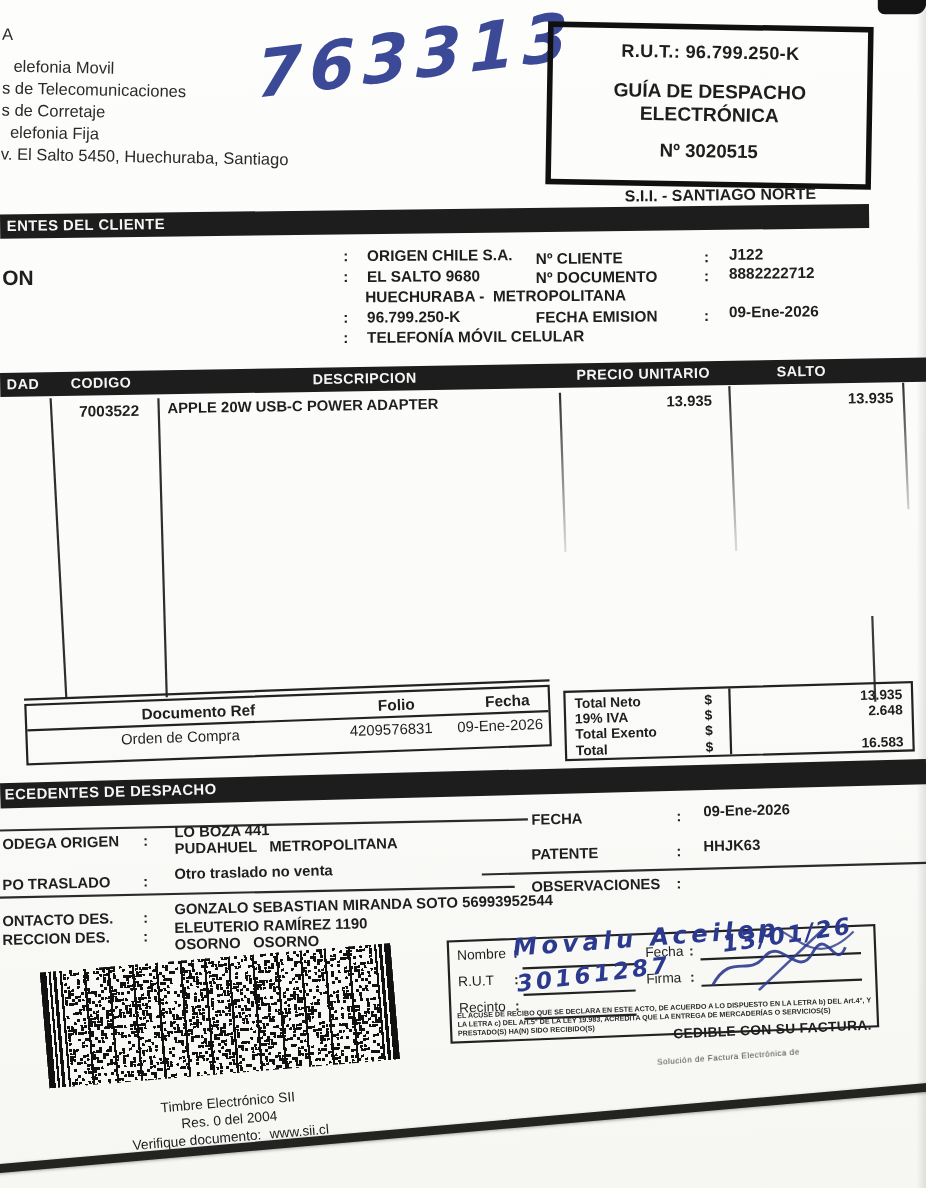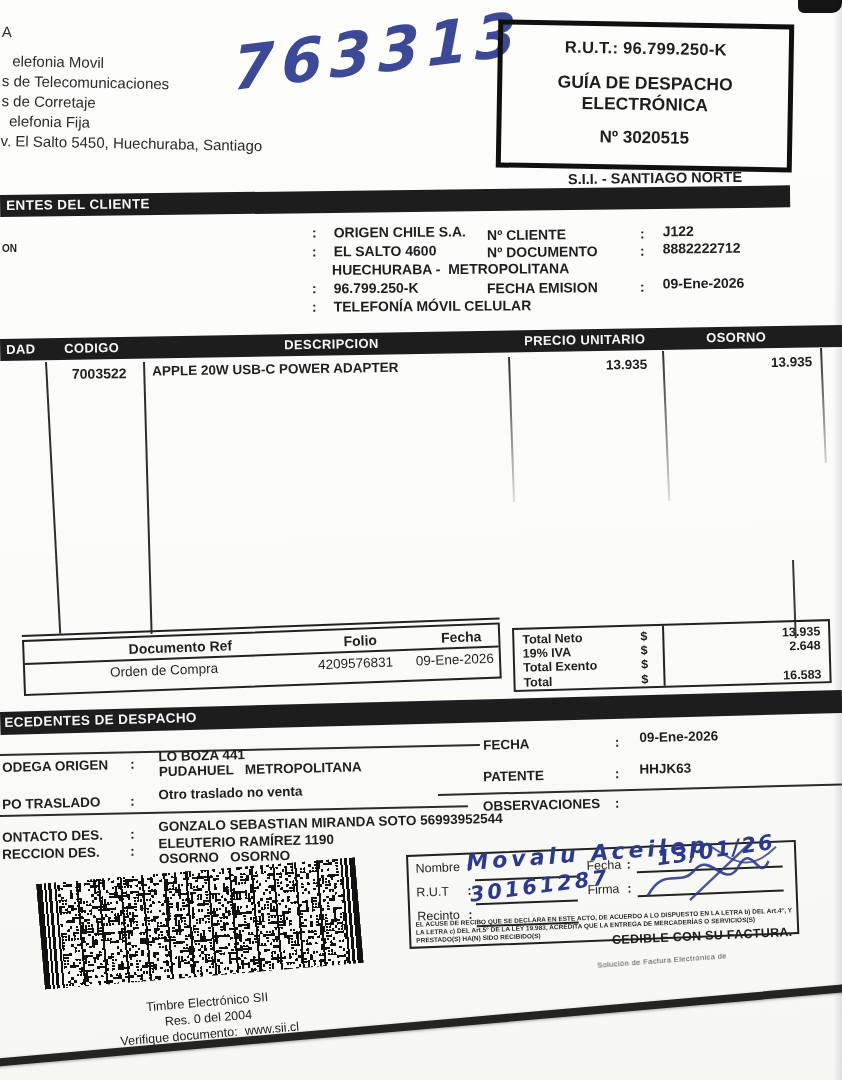--- a/index.html
+++ b/index.html
@@ -46,29 +46,29 @@
     <div class="b" style="margin-top:15px;font-size:17.5px;">GUÍA DE DESPACHO</div>
     <div class="b" style="font-size:17.5px;">ELECTRÓNICA</div>
     <div class="b" style="margin-top:13px;font-size:17px;">Nº 3020515</div>
   </div>
   <div class="abs b" style="left:540px;top:170px;width:230px;text-align:center;font-size:14.5px;transform:rotate(-.8deg);">S.I.I. - SANTIAGO NORTE</div>
 
   <div class="bar" style="left:0;top:195px;width:790px;height:22px;transform:rotate(-.7deg);transform-origin:left top;padding-left:6px;box-sizing:border-box;">
     <span>ENTES DEL CLIENTE</span>
   </div>
 
-  <div class="abs b" style="left:2px;top:243px;font-size:10px;">ON</div>
+  <div class="abs b" style="left:2px;top:243px;font-size:19px;">ON</div>
 
   <div class="crow b" style="left:312px;top:224px;gap:17px;transform:rotate(-.4deg);">
     <span class="sep">:</span>
     <span class="val">ORIGEN CHILE S.A.</span>
   </div>
   <div class="crow b" style="left:312px;top:243px;gap:17px;transform:rotate(-.4deg);">
     <span class="sep">:</span>
-    <span class="val">EL SALTO 4600</span>
+    <span class="val">EL SALTO 9680</span>
   </div>
   <div class="crow b" style="left:332px;top:261px;transform:rotate(-.4deg);">
     <span class="val">HUECHURABA -  METROPOLITANA</span>
   </div>
   <div class="crow b" style="left:312px;top:280px;gap:17px;transform:rotate(-.4deg);">
     <span class="sep">:</span>
     <span class="val">96.799.250-K</span>
   </div>
   <div class="crow b" style="left:312px;top:298px;gap:17px;transform:rotate(-.4deg);">
     <span class="sep">:</span>
@@ -89,21 +89,21 @@
     <span style="width:153px;">FECHA EMISION</span>
     <span class="sep">:</span>
     <span class="val" style="margin-left:18px;margin-top:-3px;">09-Ene-2026</span>
   </div>
 
   <div class="bar" style="left:0;top:339px;width:842px;height:22px;transform:rotate(-.95deg);transform-origin:left top;font-size:13px;">
     <span class="abs" style="left:6px;">DAD</span>
     <span class="abs" style="left:64px;">CODIGO</span>
     <span class="abs" style="left:284px;">DESCRIPCION</span>
     <span class="abs" style="left:524px;">PRECIO UNITARIO</span>
-    <span class="abs" style="left:706px;">OSORNO</span>
+    <span class="abs" style="left:706px;">SALTO</span>
   </div>
 
   <div class="abs" style="left:0;top:360px;width:842px;height:24px;transform:rotate(-.9deg);transform-origin:left top;">
     <span class="abs b" style="left:58px;top:7px;width:82px;text-align:center;font-size:14px;">7003522</span>
     <span class="abs b val" style="left:152px;top:6px;font-size:13.5px;">APPLE 20W USB-C POWER ADAPTER</span>
     <span class="abs b" style="left:535px;top:7px;width:112px;text-align:right;font-size:13.5px;">13.935</span>
     <span class="abs b" style="left:700px;top:7px;width:112px;text-align:right;font-size:13.5px;">13.935</span>
   </div>
 
   <div class="vl" style="left:45px; top:362px;height:272px;transform:rotate(-3deg);"></div>

